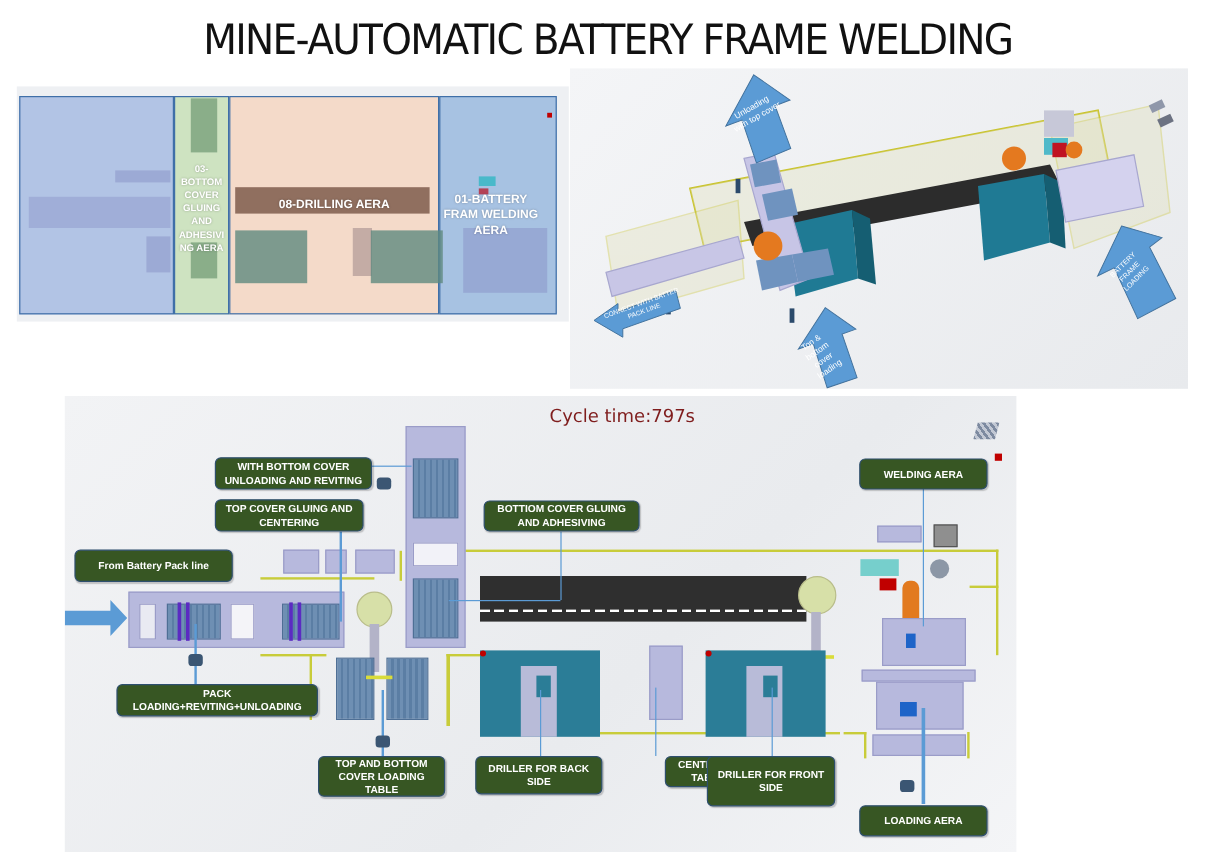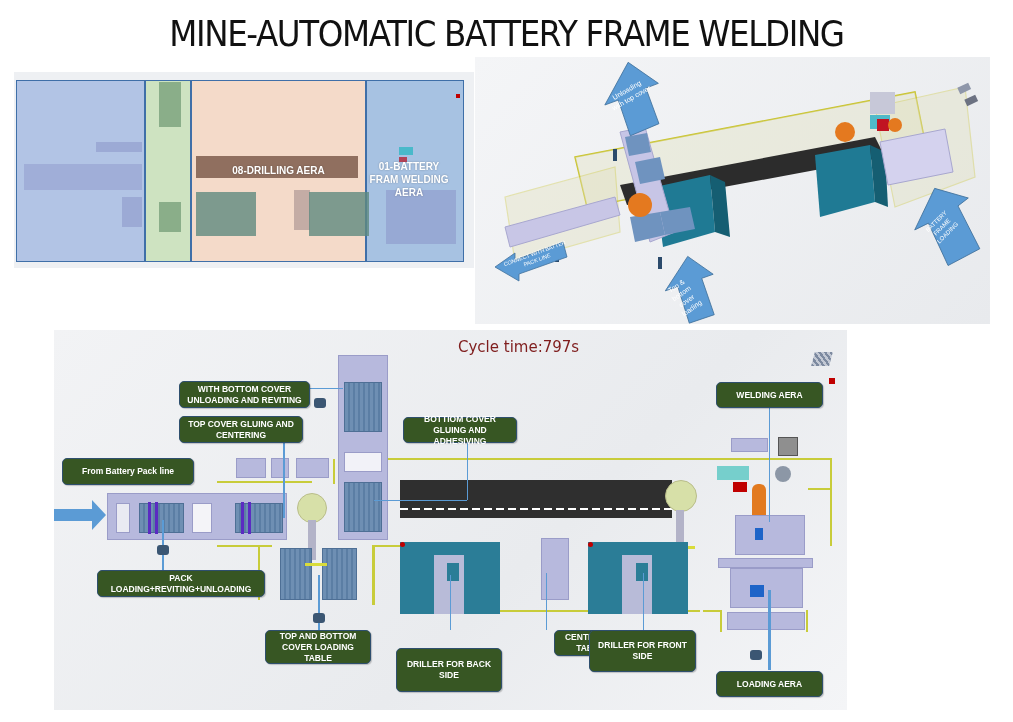--- a/index.html
+++ b/index.html
@@ -48,20 +48,21 @@
   <div class="p1-eq" style="left:145px;top:130px;width:22px;height:30px;background:#5e8a64;opacity:0.6;"></div>
   <div class="p1-eq" style="left:182px;top:84px;width:162px;height:22px;background:#7e5c4c;opacity:0.85;"></div>
   <div class="p1-eq" style="left:182px;top:120px;width:60px;height:44px;background:#5f8a80;opacity:0.8;"></div>
   <div class="p1-eq" style="left:280px;top:118px;width:16px;height:40px;background:#a38d8d;opacity:0.6;"></div>
   <div class="p1-eq" style="left:295px;top:120px;width:60px;height:44px;background:#5f8a80;opacity:0.8;"></div>
   <div class="p1-eq" style="left:372px;top:118px;width:70px;height:54px;opacity:0.55;"></div>
   <div class="p1-eq" style="left:385px;top:75px;width:14px;height:8px;background:#3fb8c8;opacity:0.9;"></div>
   <div class="p1-eq" style="left:385px;top:85px;width:8px;height:5px;background:#b53447;opacity:0.9;"></div>
   <div class="p1-eq" style="left:442px;top:22px;width:4px;height:4px;background:#c00000;opacity:1;"></div>
 
+  <div class="zone-label" style="left:133px;top:63px;width:42px;font-size:8px;line-height:11px;">03-BOTTOM COVER GLUING AND ADHESIVI NG AERA</div>
   <div class="zone-label" style="left:182px;top:92px;width:165px;">08-DRILLING AERA</div>
   <div class="zone-label" style="left:354px;top:88px;width:82px;">01-BATTERY FRAM WELDING AERA</div>
 </div>
 
 <div id="panel2" class="abs">
   <svg width="515" height="267" style="position:absolute;left:0;top:0;">
 
     <polygon points="100,100 440,35 450,85 112,150" fill="none" stroke="#c9c32c" stroke-width="1.5"></polygon>
     <polygon points="100,100 440,35 450,85 112,150" fill="#e0dfb8" opacity="0.35"></polygon>
     <polygon points="400,50 490,30 500,120 420,150" fill="#e0dfb8" opacity="0.35" stroke="#c9c32c" stroke-width="1.2"></polygon>
@@ -213,18 +214,18 @@
 <div class="abs" style="left:314px;top:398px;width:12px;height:10px;background:#3b5673;border-radius:3px;"></div>
 <div class="abs" style="left:157px;top:545px;width:12px;height:10px;background:#3b5673;border-radius:3px;"></div>
 <div class="abs" style="left:313px;top:613px;width:12px;height:10px;background:#3b5673;border-radius:3px;"></div>
 <div class="abs" style="left:750px;top:650px;width:12px;height:10px;background:#3b5673;border-radius:3px;"></div>
 
 <div class="tag" style="left:179px;top:381px;width:131px;height:27px;">WITH BOTTOM COVER UNLOADING AND REVITING</div>
 <div class="tag" style="left:179px;top:416px;width:124px;height:27px;">TOP COVER GLUING AND CENTERING</div>
 <div class="tag" style="left:62px;top:458px;width:132px;height:27px;font-weight:bold;">From Battery Pack line</div>
 <div class="tag" style="left:97px;top:570px;width:168px;height:27px;">PACK LOADING+REVITING+UNLOADING</div>
 <div class="tag" style="left:265px;top:630px;width:106px;height:34px;">TOP AND BOTTOM COVER LOADING TABLE</div>
-<div class="tag" style="left:403px;top:417px;width:114px;height:26px;">BOTTIOM COVER GLUING AND ADHESIVING</div>
-<div class="tag" style="left:396px;top:648px;width:106px;height:44px;">DRILLER FOR BACK SIDE</div>
+<div class="tag" style="left:403px;top:417px;width:130px;height:26px;">BOTTIOM COVER GLUING AND ADHESIVING</div>
+<div class="tag" style="left:396px;top:630px;width:106px;height:32px;">DRILLER FOR BACK SIDE</div>
 <div class="tag" style="left:510px;top:630px;width:72px;height:26px;margin-left:44px;">CENTERING TABLE</div>
 <div class="tag" style="left:589px;top:630px;width:107px;height:42px;">DRILLER FOR FRONT SIDE</div>
 <div class="tag" style="left:716px;top:382px;width:107px;height:26px;">WELDING AERA</div>
 <div class="tag" style="left:716px;top:671px;width:107px;height:26px;">LOADING AERA</div>
 
 </body></html>

